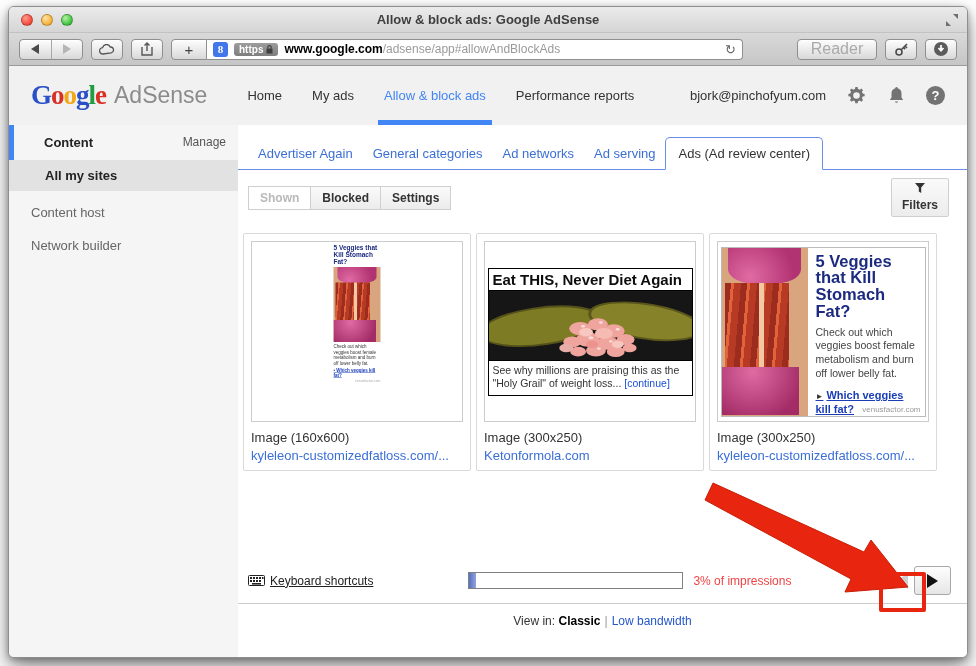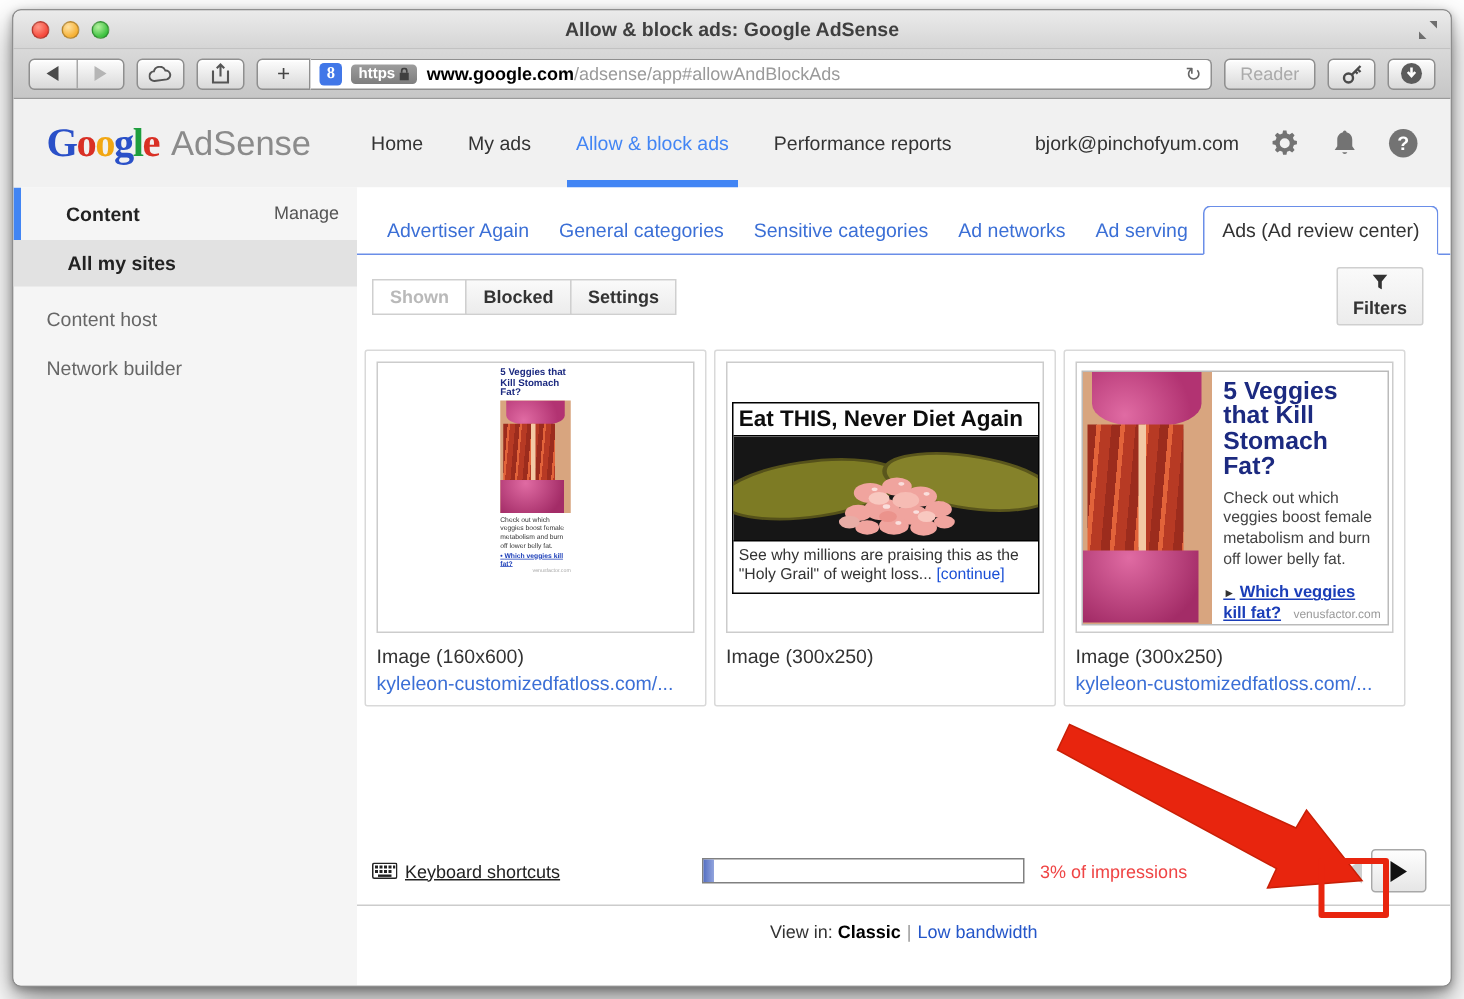--- a/index.html
+++ b/index.html
@@ -43,21 +43,21 @@
   .plusbtn { width:36px; border-radius:4px 0 0 4px; font-size:15px; color:#444; }
   .urlfield {
     flex:1; background:#fff; border:1px solid #8f8f8f; border-left:none; border-radius:0 4px 4px 0;
     display:flex; align-items:center; gap:6px; padding:0 6px; font-size:12px;
   }
   .favicon { width:15px; height:15px; background:#4177e8; border-radius:3px; color:#fff; font-weight:bold; font-size:11px; display:flex; align-items:center; justify-content:center; font-family:"Liberation Serif",serif; }
   .httpsbadge { background:linear-gradient(#9d9d9d,#7e7e7e); border-radius:3px; color:#fff; font-size:10px; font-weight:bold; padding:1px 5px; display:flex; align-items:center; gap:3px; }
   .url-host { color:#000; font-weight:bold; }
   .url-path { color:#9a9a9a; }
   .reload { margin-left:auto; color:#666; font-size:13px; }
-  .readerbtn { width:61px; color:#aaa; font-size:12px; }
+  .readerbtn { width:80px; color:#aaa; font-size:16px;margin-left:46px; }
   
   .ads-header { height:59px; background:#f1f1f1; display:flex; align-items:center; padding:0 22px; flex:none; position:relative; }
   .glogo { font-family:"Liberation Serif", serif; font-size:27px; font-weight:bold; letter-spacing:-1px; }
   .gprod { font-size:23px; color:#8b8b8b; margin-left:8px; font-family:"Liberation Sans",sans-serif; }
   .hnav { display:flex; gap:30px; margin-left:40px; font-size:13px; color:#333; align-items:center; }
   .hnav .navitem { cursor:pointer; }
   .hnav .active { color:#4285f4; position:relative; }
   .hnav .active::after { content:""; position:absolute; left:-6px; right:-6px; bottom:-22px; height:5px; background:#4285f4; }
   .hright { margin-left:auto; display:flex; align-items:center; gap:20px; }
   .email { font-size:13px; color:#333; }
@@ -239,21 +239,20 @@
       </div>
       <div class="sb-sel">All my sites</div>
       <div class="sb-item">Content host</div>
       <div class="sb-item">Network builder</div>
     </div>
 
     <div class="main">
       <div class="tabstrip">
         <span class="tab">Advertiser Again</span>
         <span class="tab">General categories</span>
-        <span class="tab">Sensitive categories</span>
         <span class="tab">Ad networks</span>
         <span class="tab">Ad serving</span>
         <span class="tab active">Ads (Ad review center)</span>
       </div>
 
       <div class="subrow">
         <span class="segbtn current">Shown</span>
         <span class="segbtn">Blocked</span>
         <span class="segbtn">Settings</span>
         <span class="filtersbtn">
@@ -321,20 +320,21 @@
                     <circle cx="103" cy="77" r="2.5"></circle>
                   <circle cx="123" cy="83" r="2"></circle>
                     <circle cx="130" cy="63" r="2"></circle>
                     <circle cx="111" cy="95" r="2"></circle>
                 </g>
               </svg>
               <div class="b"><span>See why millions are praising this as the "Holy Grail" of weight loss...</span> <span class="cont">[continue]</span></div>
             </div>
           </div>
           <div class="cap1">Image (300x250)</div>
+          <div class="cap2">Ketonformola.com</div>
         </div>
 
         <div class="card">
           <div class="preview">
             <div class="ad-rect3">
               <div class="torso">
                   <div class="bra"></div>
                   <div class="abs"></div>
                   <div class="mid"></div>
                   <div class="shorts"></div>

